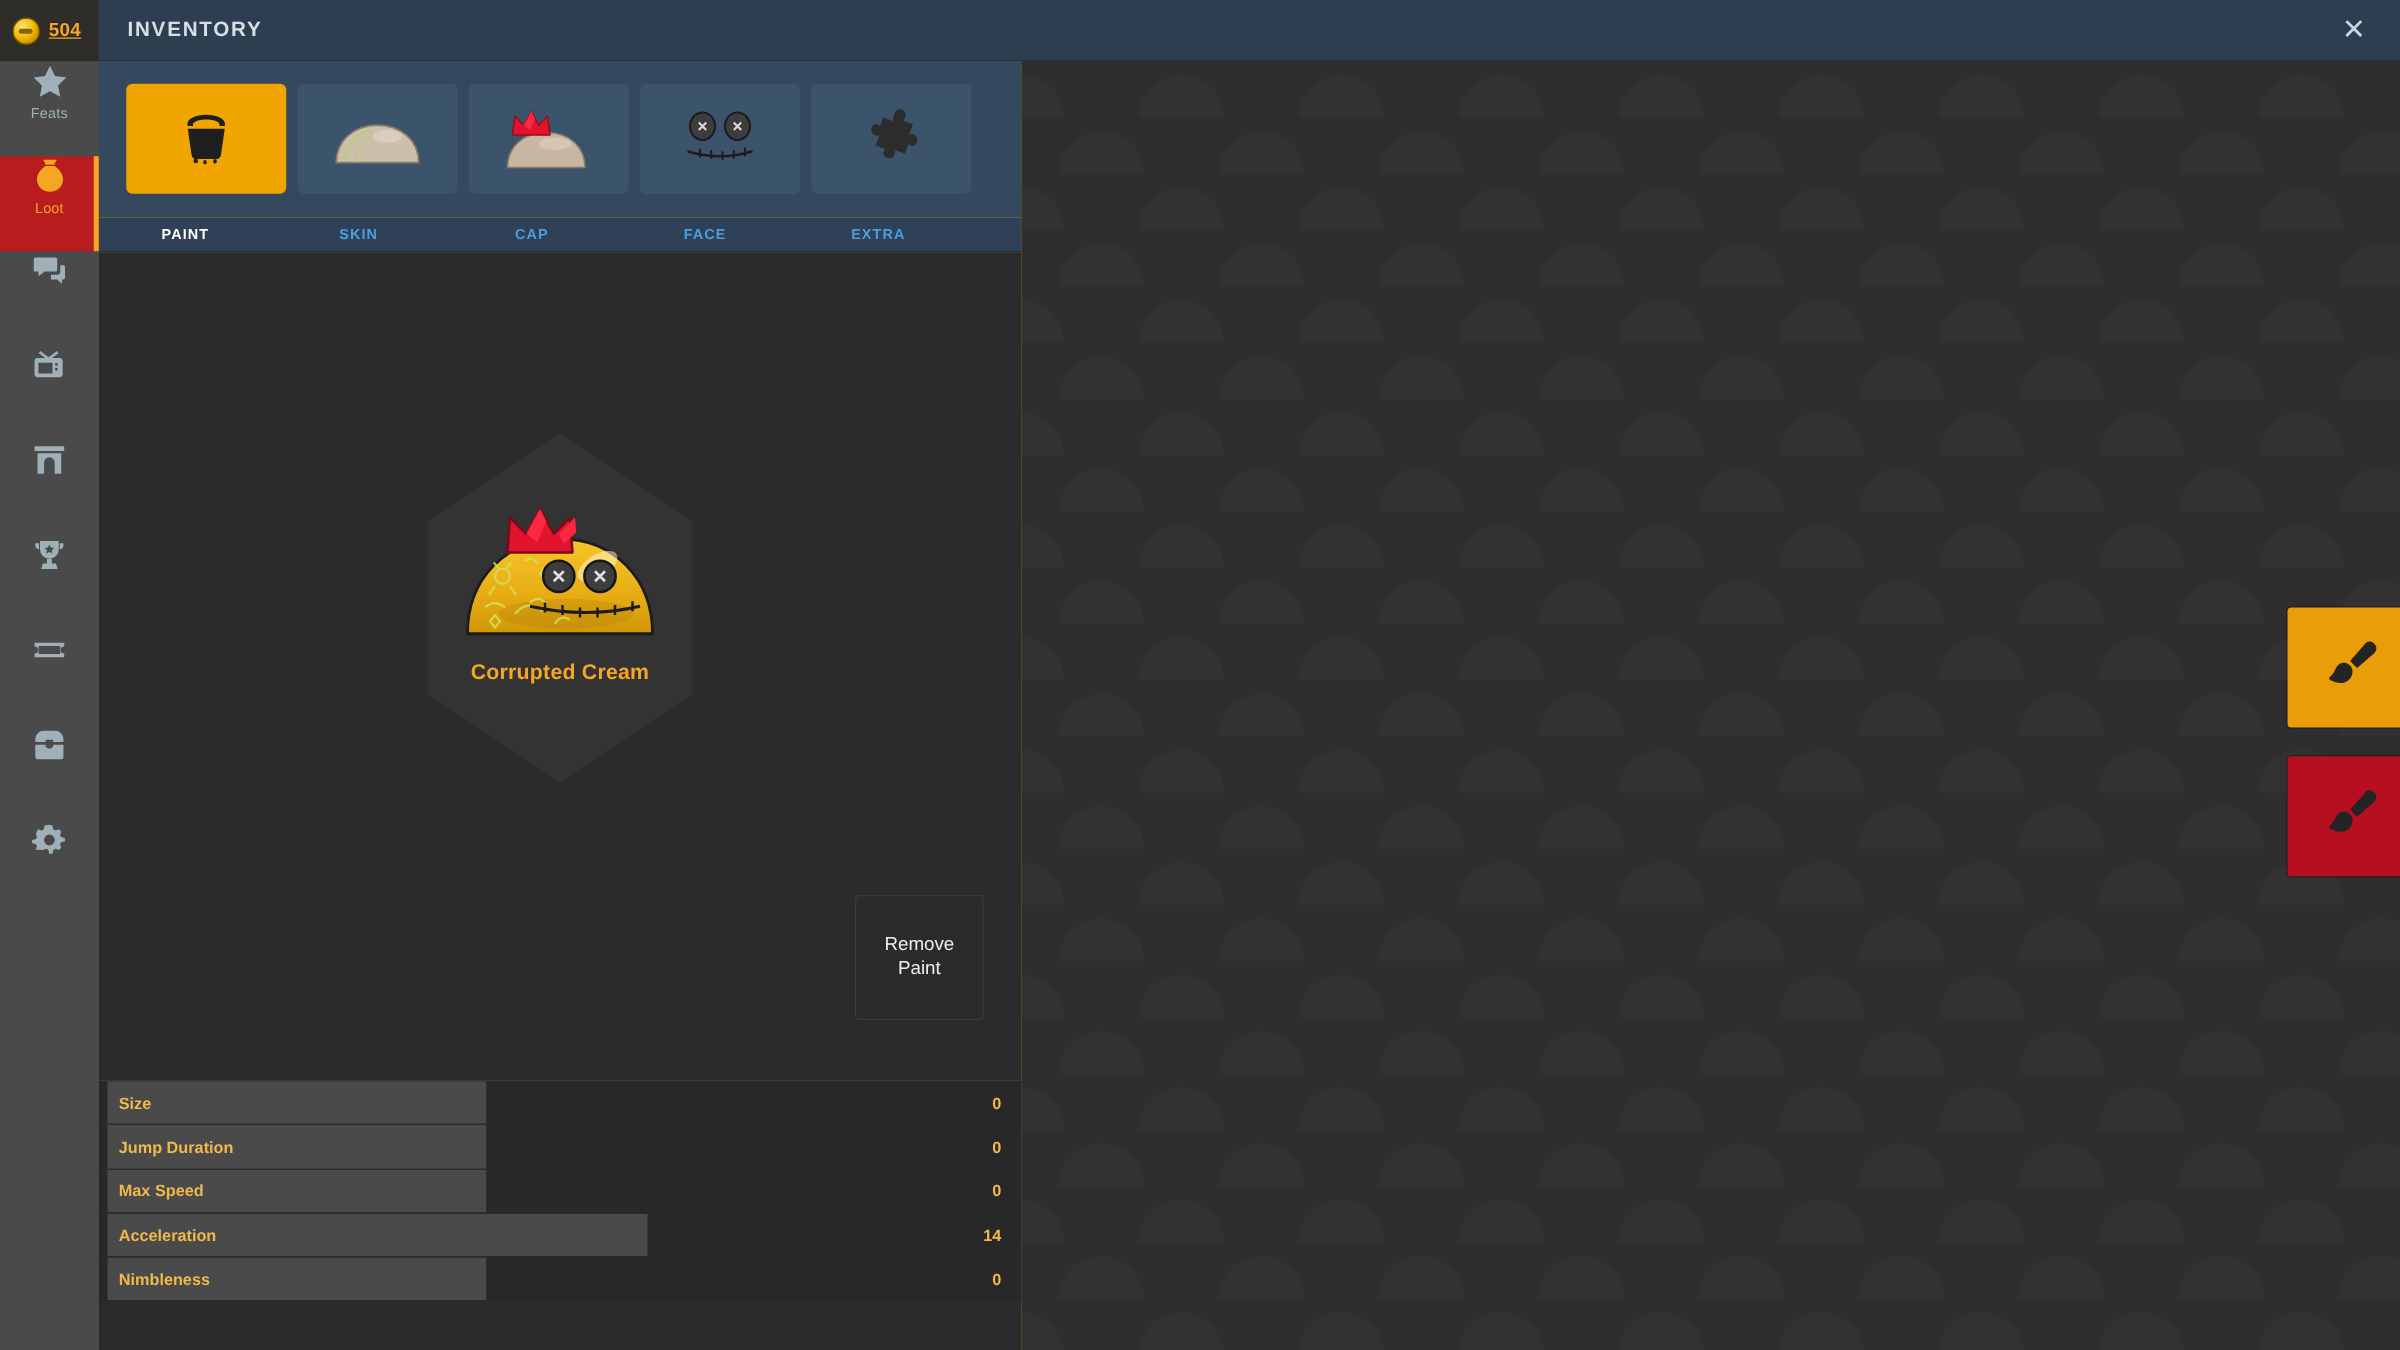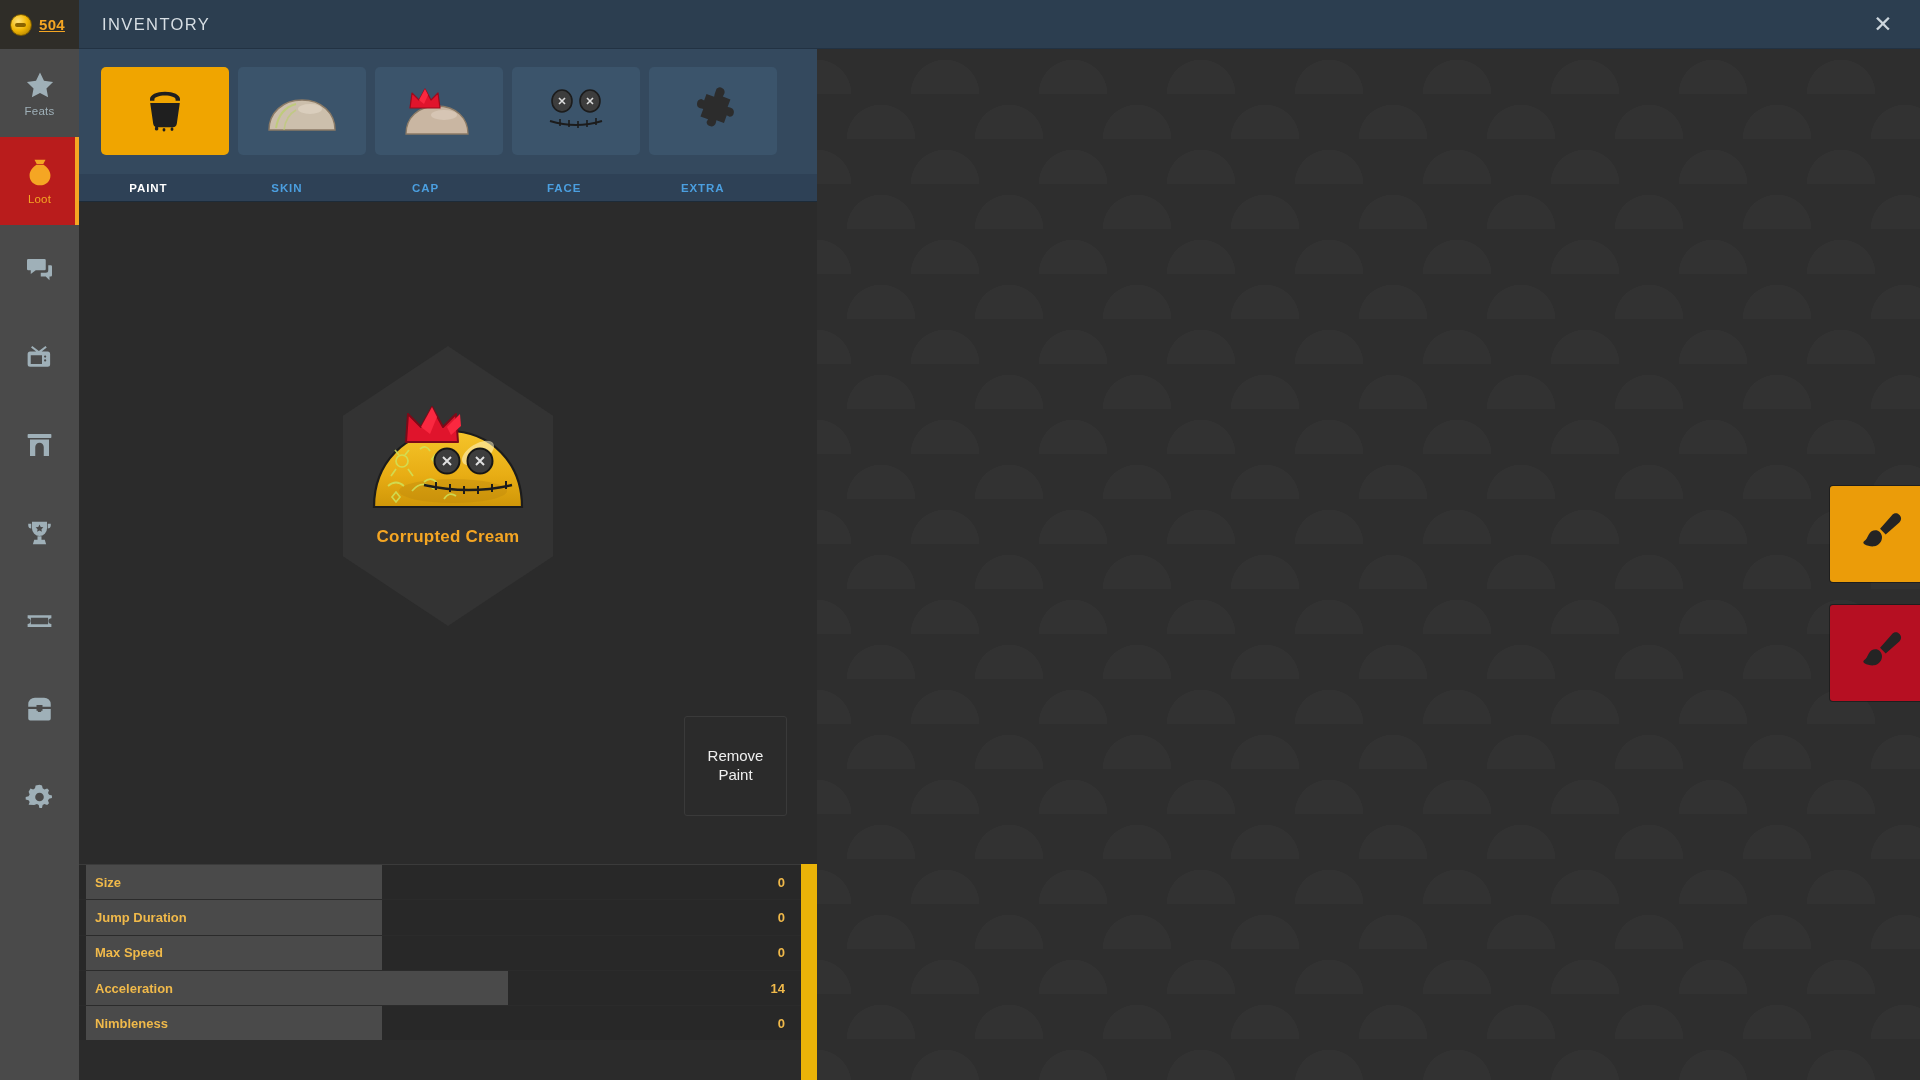--- a/index.html
+++ b/index.html
@@ -27,40 +27,40 @@
   }
   .coin-glyph::after {
     content:""; position:absolute; left:4px; top:8.5px; width:11px; height:4px;
     background:#8a6400; border-radius:2px;
   }
   #coin-count {
     color:#f5a623; font-size:15px; font-weight:bold;
     text-decoration:underline; letter-spacing:.3px;text-align:center;
   }
   .rail-item {
-    height:88px; display:flex; flex-direction:column;
-    align-items:center; justify-content:center; gap:3px;
+    height:76px; display:flex; flex-direction:column;
+    align-items:center; gap:3px;
     color:#9fb0b8; position:relative; cursor:pointer;
   }
   .rail-item .lbl { font-size:11.5px; letter-spacing:.2px; }
   .rail-item.active { background:#b91c1c; color:#f5a623; }
   .rail-item.active::after {
     content:""; position:absolute; right:0; top:0; bottom:0; width:4px; background:#f5a623;
   }
   .rail-item svg { display:block; }
 
   
   #topbar {
     position:absolute; left:79px; top:0; right:0; height:49px;
     background:#2c3e50; display:flex; align-items:center;
     border-bottom:1px solid #223243; z-index:30;
   }
   #win-title {
     margin-left:23px; font-size:16.5px; letter-spacing:1.4px;
-    color:#d7dee4; font-weight:400;
+    color:#d7dee4; font-weight:700;
   }
   #close-btn {
     margin-left:auto; margin-right:20px; width:34px; height:34px;
     display:flex; align-items:center; justify-content:center;
     font-size:23px; color:#cdd6dd; cursor:pointer; font-weight:bold;
     line-height:1; font-family:"DejaVu Sans", sans-serif;
   }
 
   
   #leftpanel {
@@ -111,21 +111,21 @@
     position:absolute; right:30px; bottom:48px;
     width:103px; height:100px; background:#2b2b2b;
     border:1px solid #3a3a3a; border-radius:3px;
     display:flex; align-items:center; justify-content:center;
     text-align:center; font-size:15px; color:#efefef; line-height:1.25;
     cursor:pointer;
   }
 
   
   #stats {
-    position:absolute; left:0; right:16px; bottom:0; height:216px;
+    position:absolute; left:0; right:0; bottom:0; height:216px;
     background:#2b2b2b; border-top:1px solid #3b3b3b;
   }
   .stat-row {
     height:35.3px; position:relative; background:#282828;
     border-bottom:1px solid #2b2b2b; overflow:hidden;
   }
   .stat-fill {
     position:absolute; left:7px; top:0; bottom:0; background:#4a4a4a;
   }
   .stat-label {

